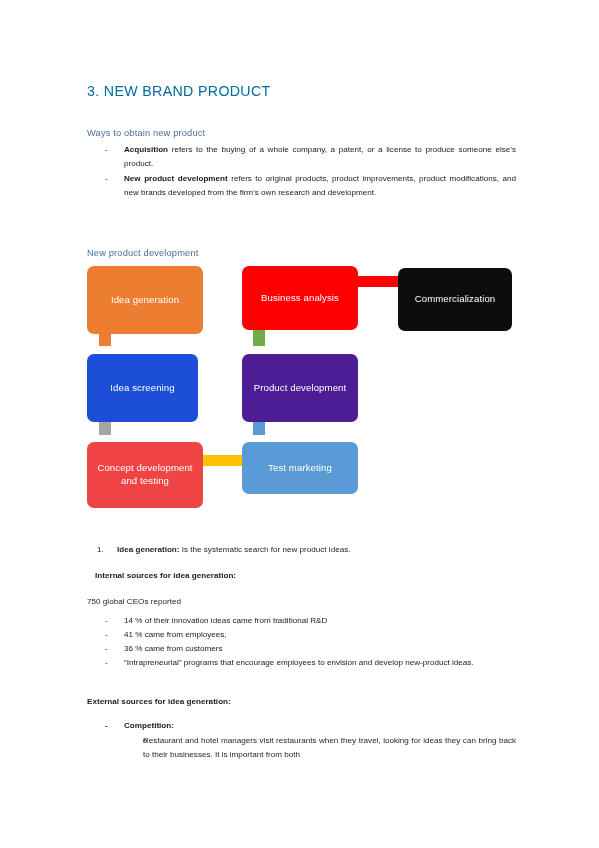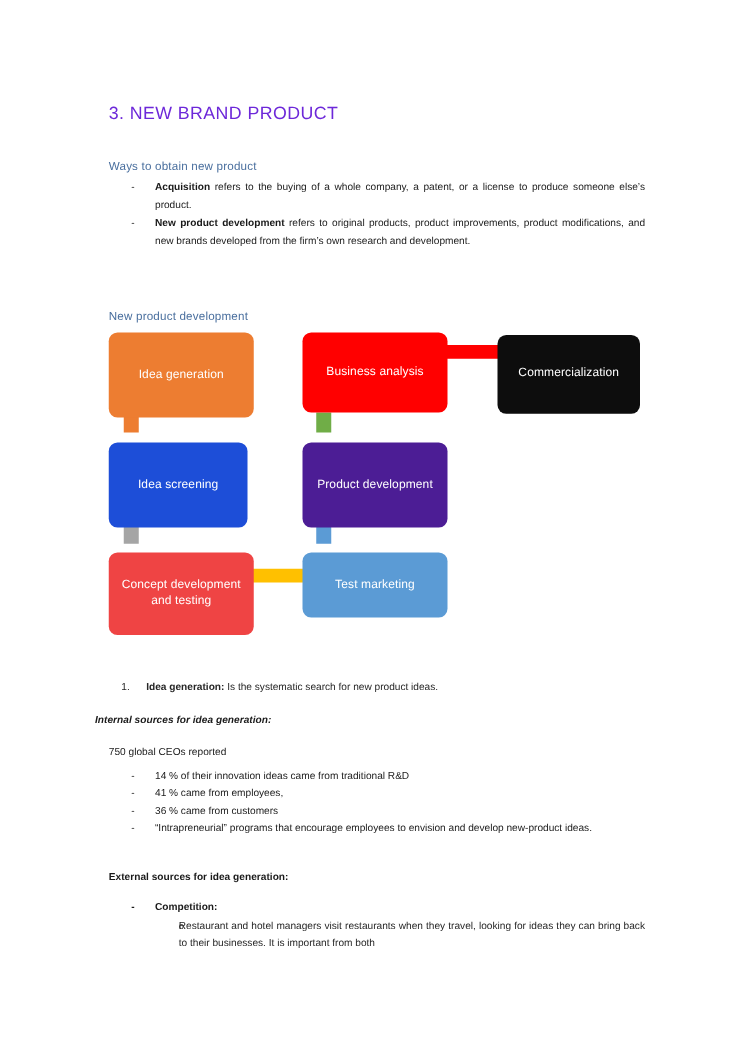--- a/index.html
+++ b/index.html
@@ -20,21 +20,21 @@
     inset: 0;
     background: #ffffff;
   }
 
   
   .doc-heading {
     position: absolute;
     left: 87px;
     top: 83px;
     font-size: 14.2px;
-    color: #6d28d9;
+    color: #0369a1;
     letter-spacing: 0.35px;
     white-space: nowrap;
   }
   .sub-heading {
     position: absolute;
     left: 87px;
     font-size: 9.3px;
     color: #4a6f9e;
     letter-spacing: 0.15px;
     white-space: nowrap;
@@ -186,21 +186,21 @@
     <div class="node" style="left:311px; top:4px; width:114px; height:63px; background:#0D0D0D;">
       <span>Commercialization</span>
     </div>
   </div>
 
   <div class="num-row" style="left:97px; top:543px; width:420px;">
     <span class="marker">1.</span>
     <span class="content"><b class="bold">Idea generation:</b><span> Is the systematic search for new product ideas.</span></span>
   </div>
 
-  <div class="txt bold" style="left:76px; top:569px; width:430px;font-style:italic;">Internal sources for idea generation:</div>
+  <div class="txt bold" style="left:95px; top:569px; width:430px;">Internal sources for idea generation:</div>
 
   <div class="txt" style="left:87px; top:595px; width:430px;">750 global CEOs reported</div>
 
   <div class="dash-row" style="left:105px; top:614px; width:411px;">
     <span class="marker">-</span>
     <span class="content">14 % of their innovation ideas came from traditional R&amp;D</span>
   </div>
   <div class="dash-row" style="left:105px; top:628px; width:411px;">
     <span class="marker">-</span>
     <span class="content">41 % came from employees,</span>

